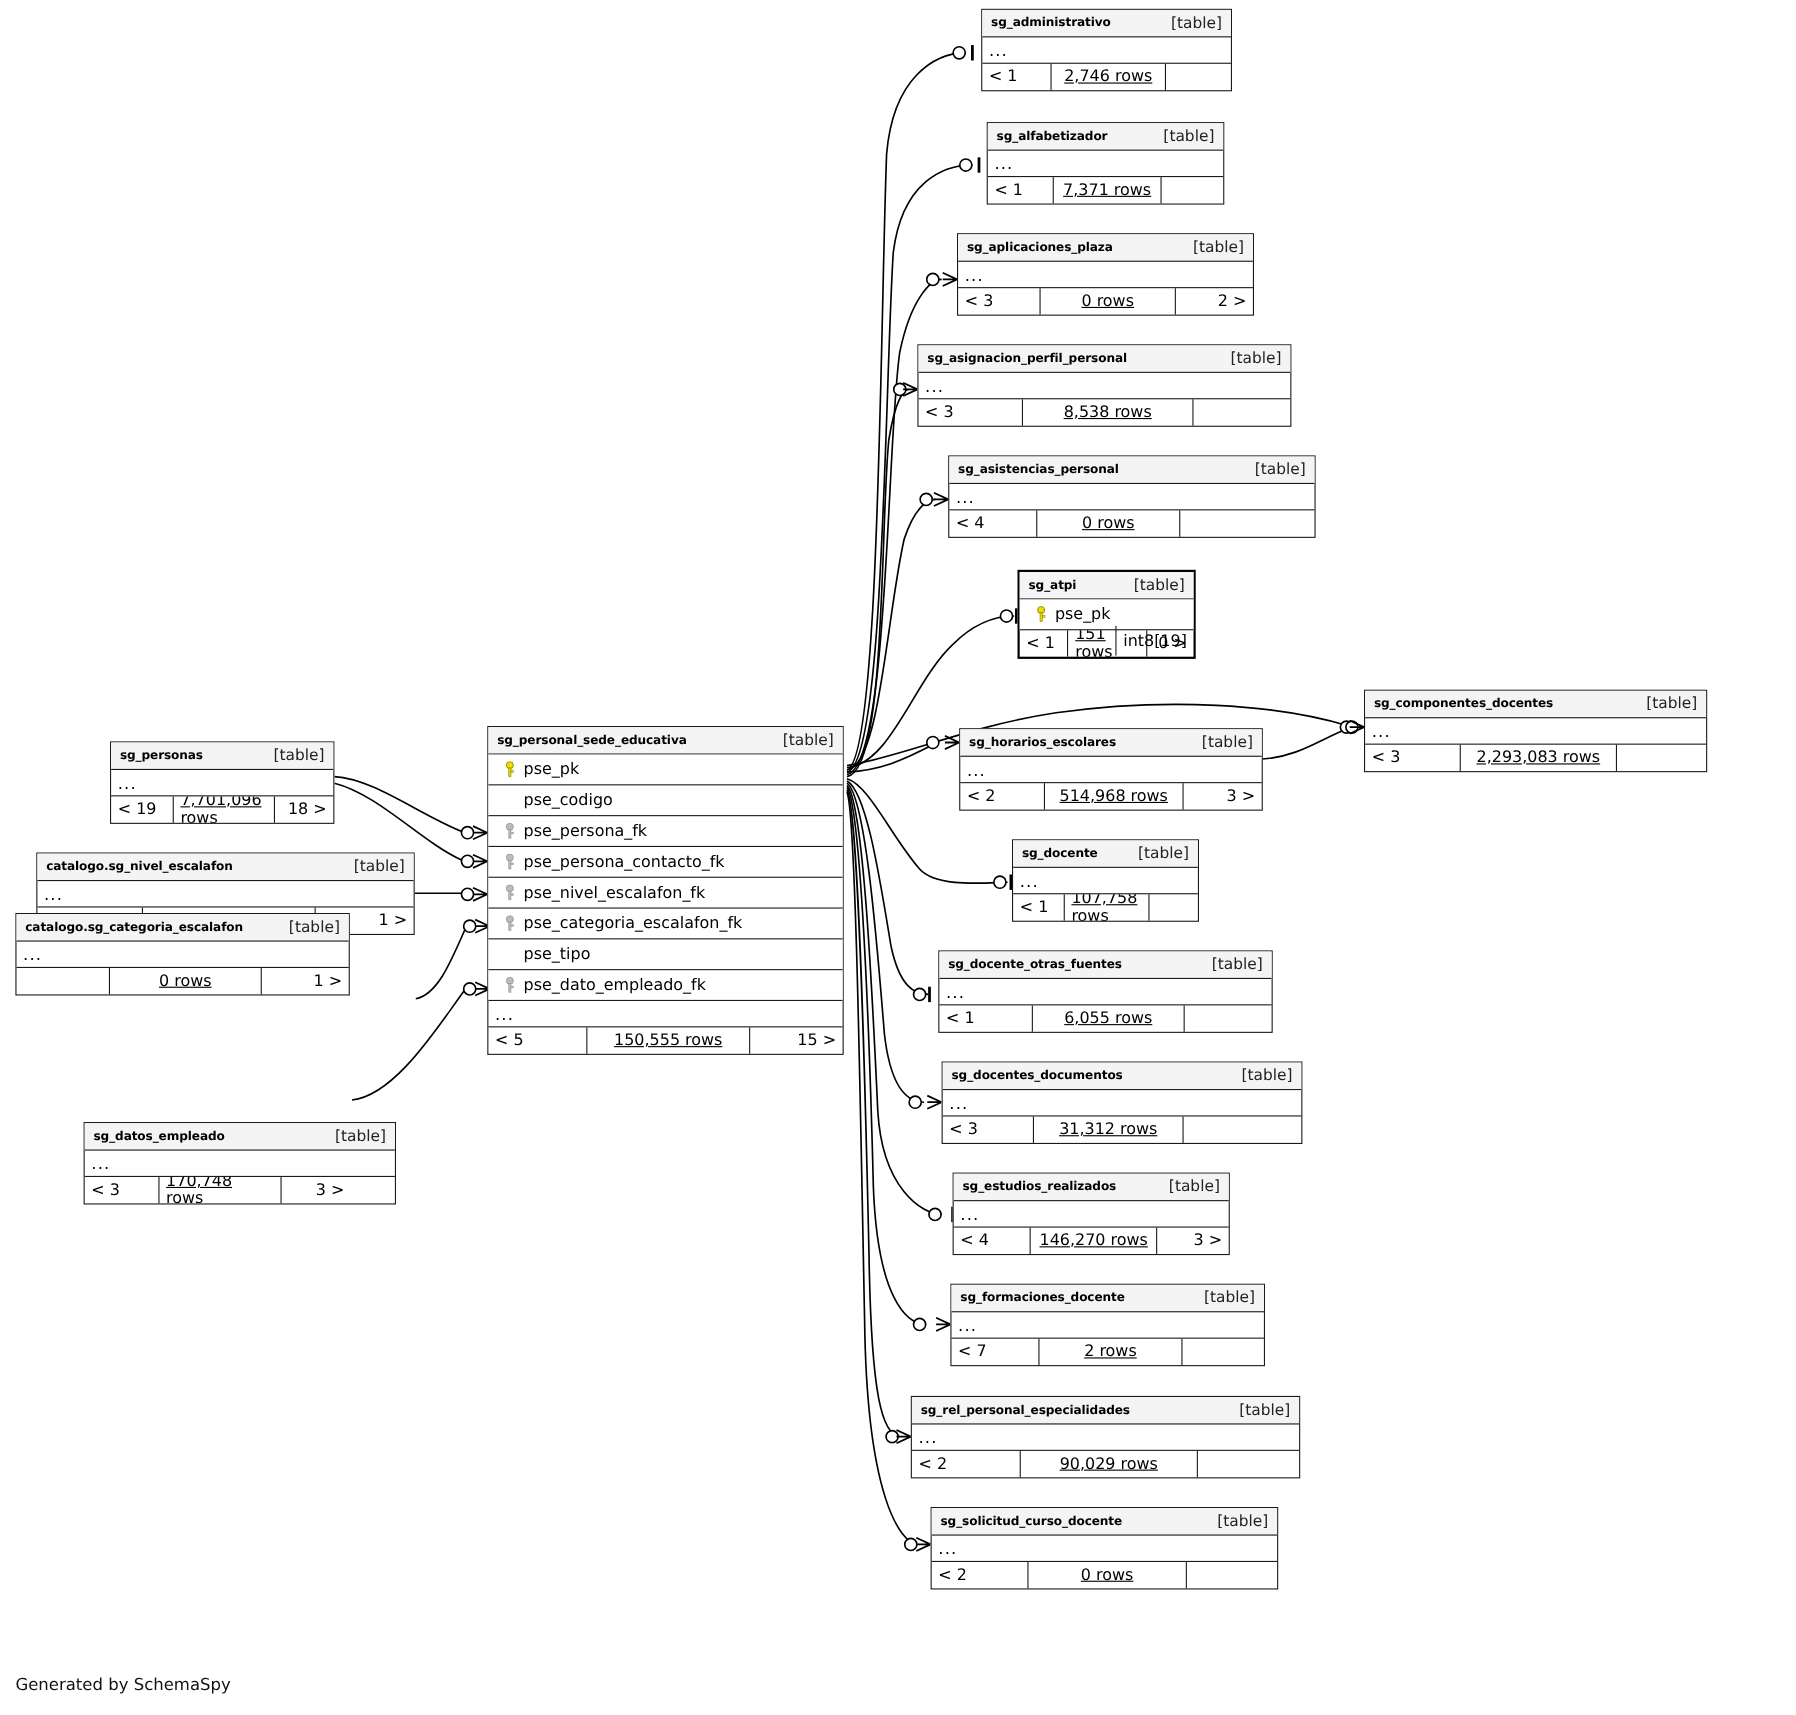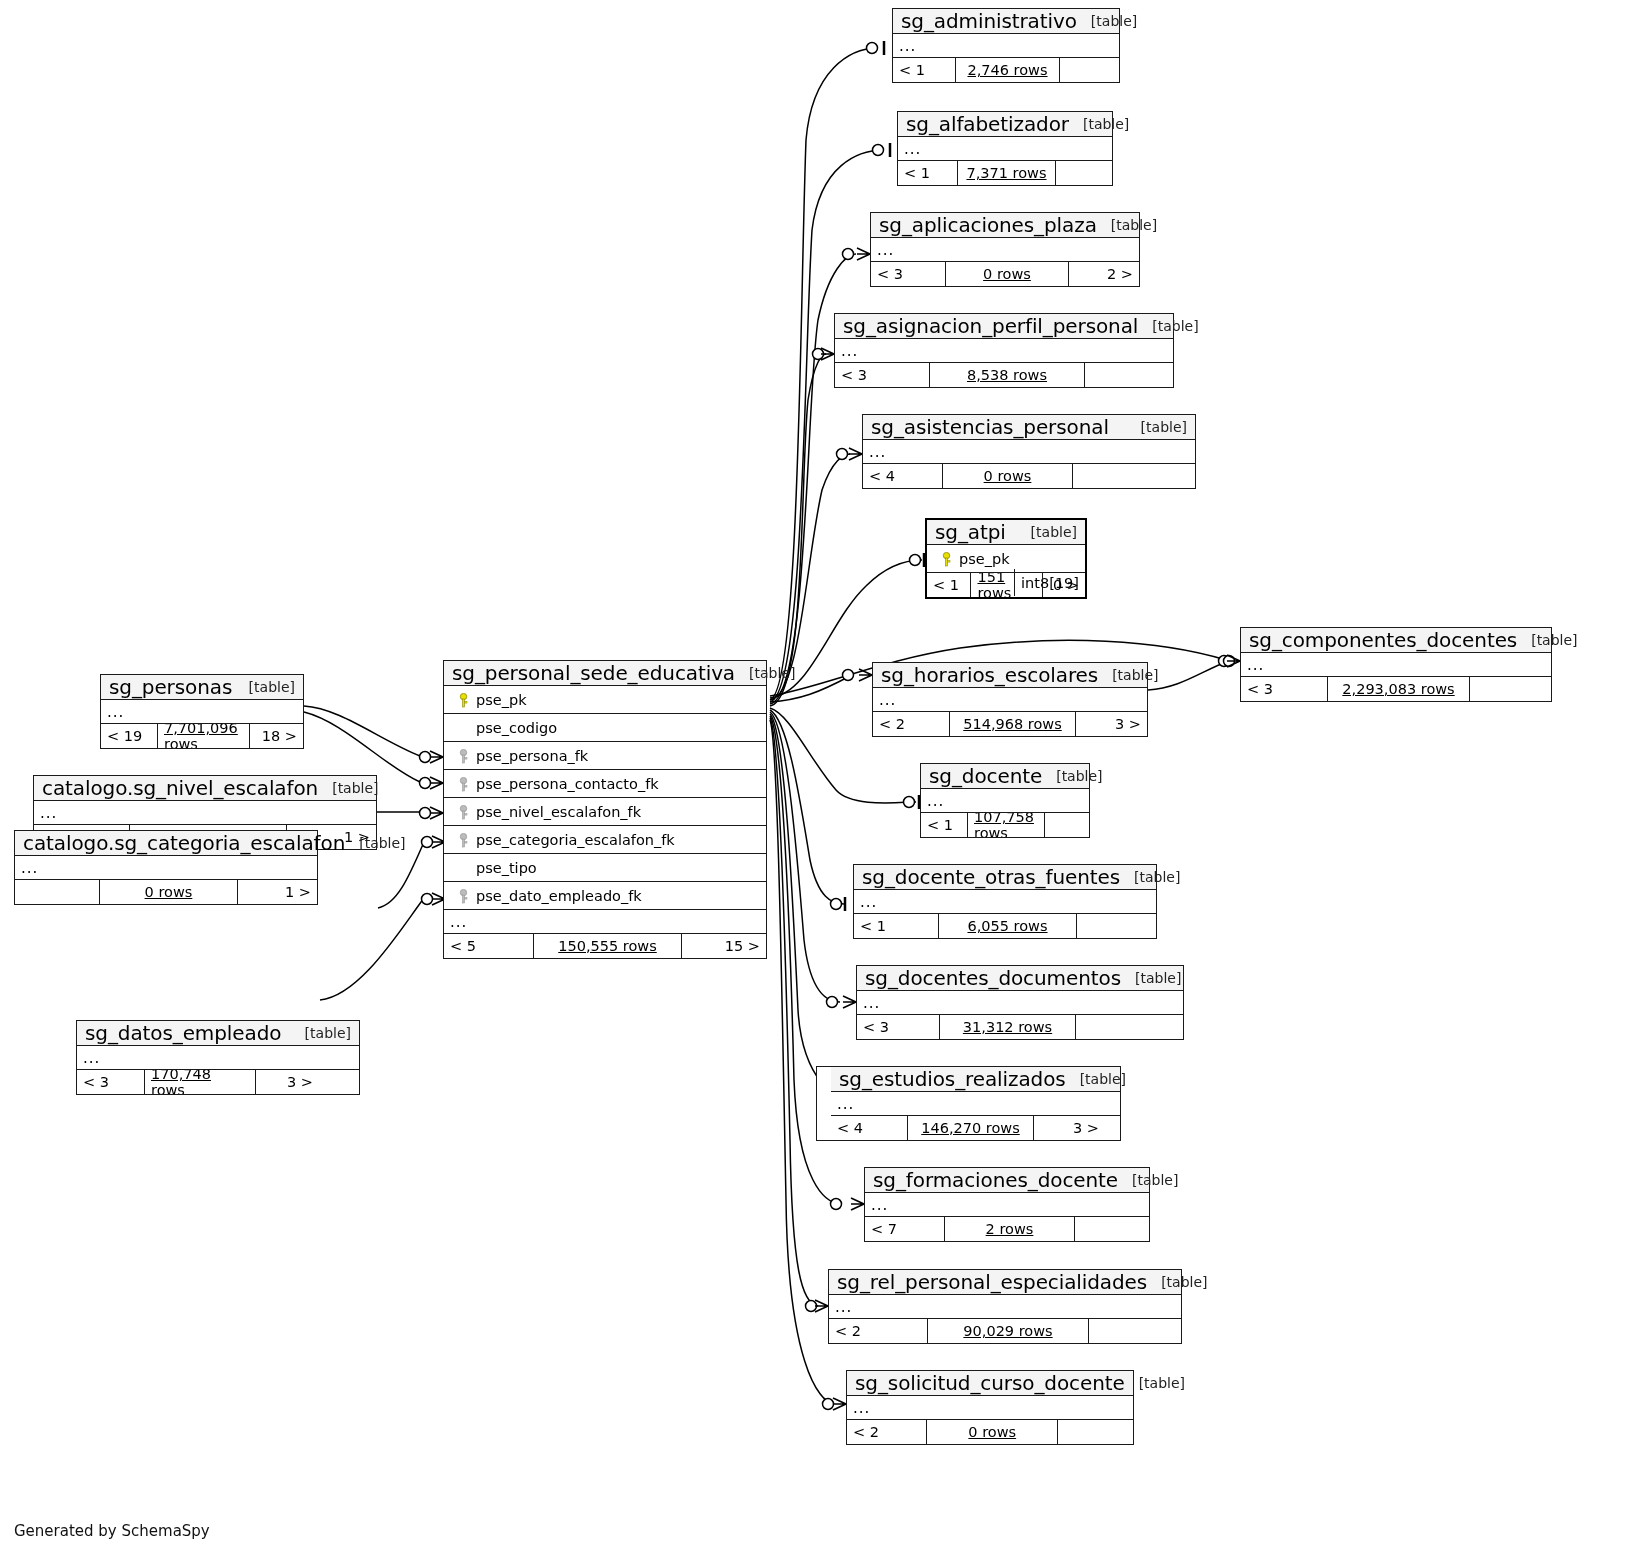--- a/index.html
+++ b/index.html
@@ -39,22 +39,22 @@
     border-bottom: 1px solid #1a1a1a;
     display: flex;
     align-items: center;
     justify-content: space-between;
     padding: 3px 8px 4px 8px;
     box-sizing: border-box;
     height: 25px;
     white-space: nowrap;
   }
   .tbl .hdr .tname {
-    font-weight: normal;
-    font-size: 20px;
+    font-weight: bold;
+    font-size: 11px;
     letter-spacing: -0.1px;
   }
   .tbl .hdr .ttype {
     font-weight: normal;
     font-size: 14px;
     color: #222;
     padding-left: 14px;
   }
   .tbl .cols {
     background: #fff;
@@ -468,21 +468,21 @@
           <span class="tname">sg_datos_empleado</span>
           <span class="ttype">[table]</span>
         </div>
         <div class="ellip">...</div>
         <div class="foot">
           <div class="fl" style="width:68px">&lt; 3</div>
           <div class="fc" style="width:111px">170,748 rows</div>
           <div class="fr" style="width:63px">3 &gt;</div>
         </div>
       </div>
-      <div class="tbl" style="left: 816px; top: 1066px; width: 305px; padding-left: 14px;">
+      <div class="tbl" style="left: 866px; top: 1066px; width: 252px;">
         <div class="hdr">
           <span class="tname">sg_estudios_realizados</span>
           <span class="ttype">[table]</span>
         </div>
         <div class="ellip">...</div>
         <div class="foot">
           <div class="fl" style="width:77px">&lt; 4</div>
           <div class="fc" style="width:126px">146,270 rows</div>
           <div class="fr" style="width:71px">3 &gt;</div>
         </div>
@@ -504,21 +504,21 @@
           <span class="tname">sg_rel_personal_especialidades</span>
           <span class="ttype">[table]</span>
         </div>
         <div class="ellip">...</div>
         <div class="foot">
           <div class="fl" style="width:99px">&lt; 2</div>
           <div class="fc" style="width:161px">90,029 rows</div>
           <div class="fr" style="width:92px"></div>
         </div>
       </div>
-      <div class="tbl" style="left: 846px; top: 1370px; width: 288px;">
+      <div class="tbl" style="left: 846px; top: 1370px; width: 316px;">
         <div class="hdr">
           <span class="tname">sg_solicitud_curso_docente</span>
           <span class="ttype">[table]</span>
         </div>
         <div class="ellip">...</div>
         <div class="foot">
           <div class="fl" style="width:88px">&lt; 2</div>
           <div class="fc" style="width:144px">0 rows</div>
           <div class="fr" style="width:82px"></div>
         </div>

